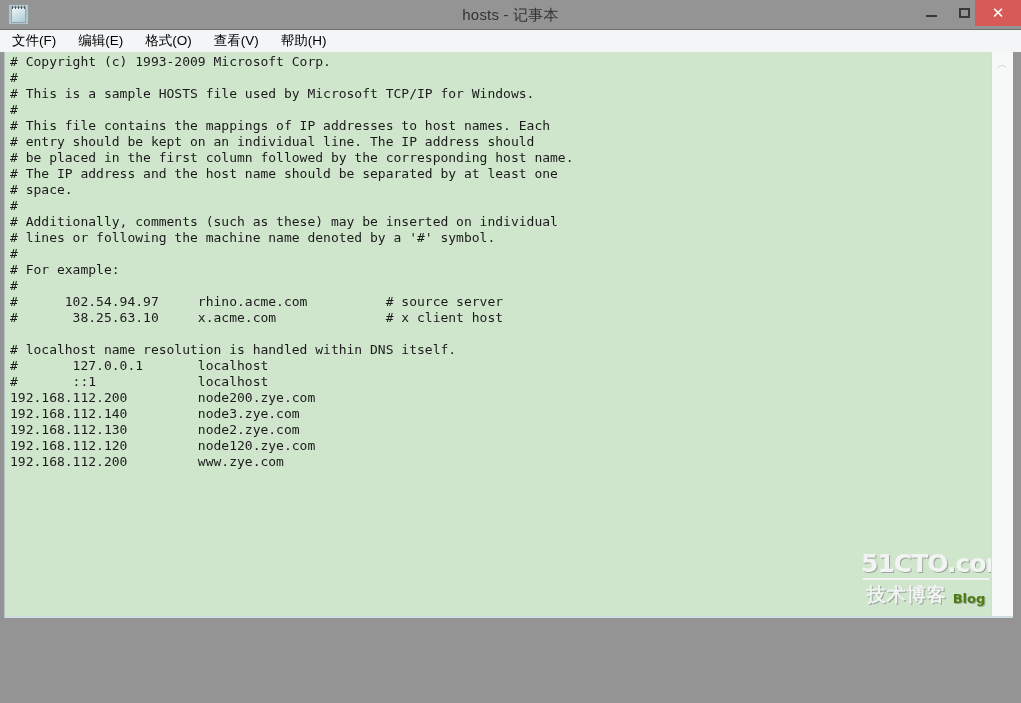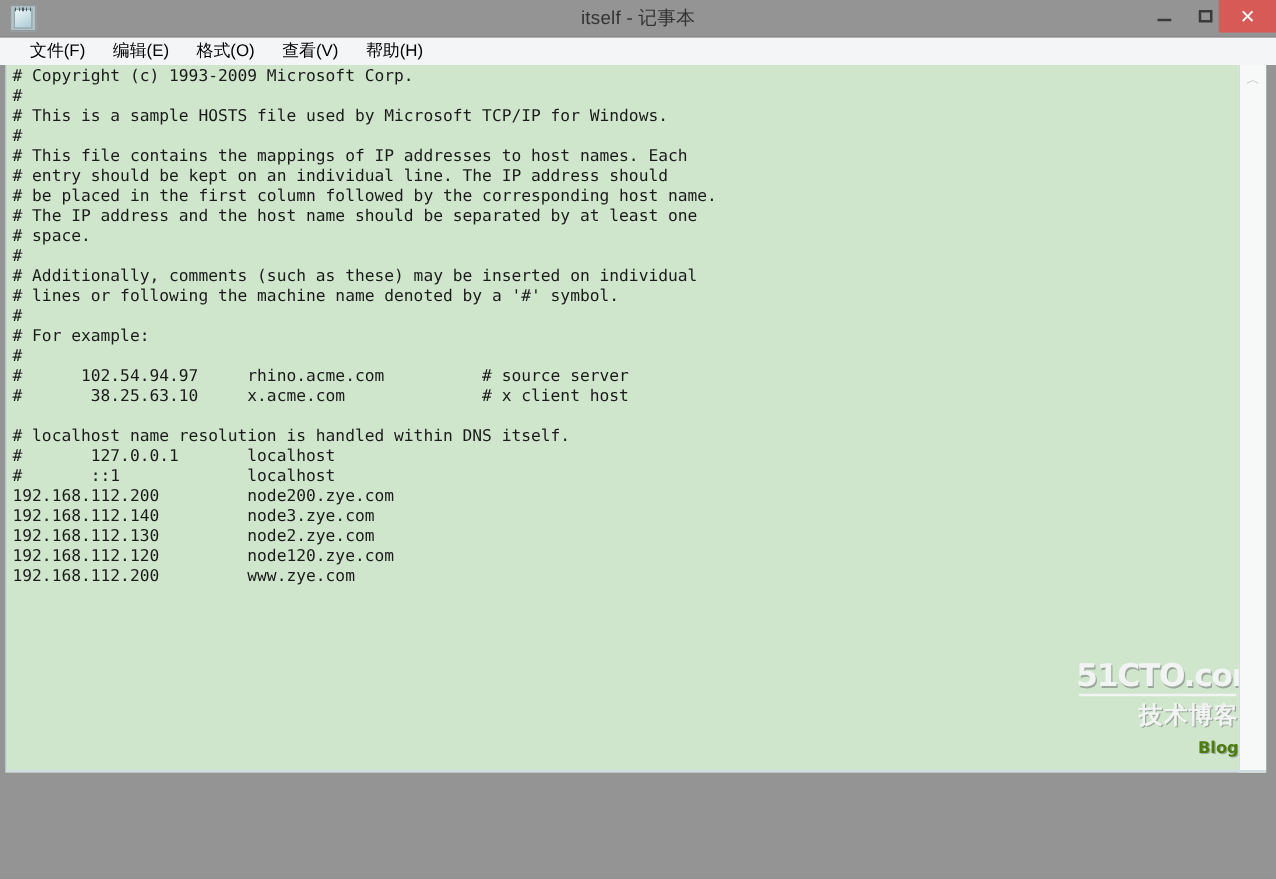--- a/index.html
+++ b/index.html
@@ -114,21 +114,21 @@
     width: 1021px;
     height: 23px;
     background: #f4f5f7;
     border-top: 1px solid #6f6f6f;
     box-sizing: border-box;
   }
   #menubar .menu-inner {
     display: flex;
     align-items: center;
     height: 22px;
-    padding-left: 24px;
+    padding-left: 12px;
   }
   .menu-item {
     font-size: 13.5px;
     color: #000000;
     margin-right: 22px;
     font-family: "Liberation Sans", sans-serif;
     white-space: nowrap;
     cursor: default;
   }
 
@@ -214,21 +214,20 @@
   #wm-rule {
     height: 2px;
     background: #f2f4f3;
     margin: 1px 2px 2px 2px;
   }
   #wm-bottom {
     display: flex;
     align-items: flex-end;
     justify-content: center;
     gap: 6px;
-    flex-direction: column;
   }
   #wm-cn {
     font-family: "DejaVu Sans", sans-serif;
     font-size: 19px;
     font-weight: bold;
     color: #f2f4f3;
     letter-spacing: 1px;
     text-shadow: 1px 1px 0 #9aa79a;
   }
   #wm-blog {
@@ -243,21 +242,21 @@
 </head>
 <body>
 
 <div id="window">
 
   <div id="titlebar">
     <div id="app-icon">
       <div class="page"></div>
       <div class="spiral"></div>
     </div>
-    <div id="title-text">itself - 记事本</div>
+    <div id="title-text">hosts - 记事本</div>
 
     <div class="winbtn" id="btn-min">
       <div class="glyph">
           <div class="bar"></div>
         </div>
     </div>
     <div class="winbtn" id="btn-max">
       <div class="glyph">
           <div class="sq"></div>
         </div>

